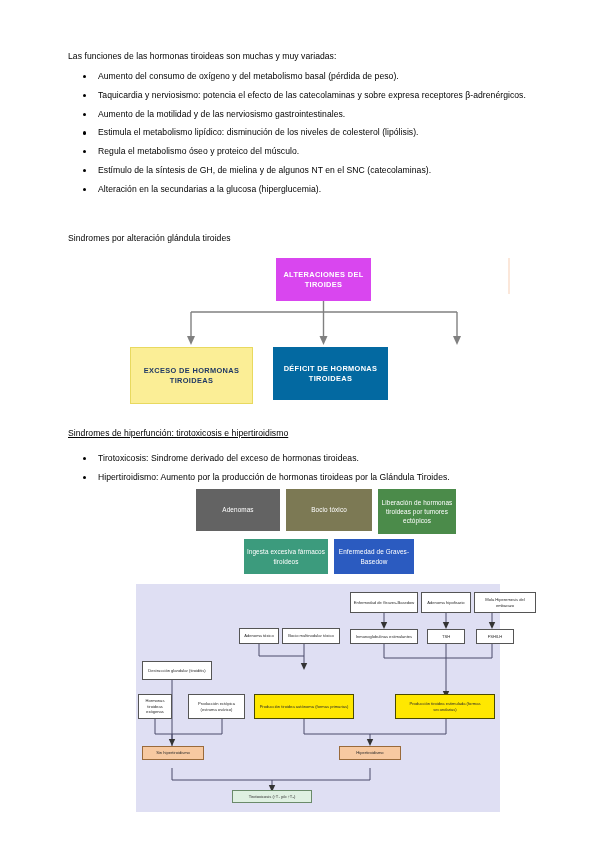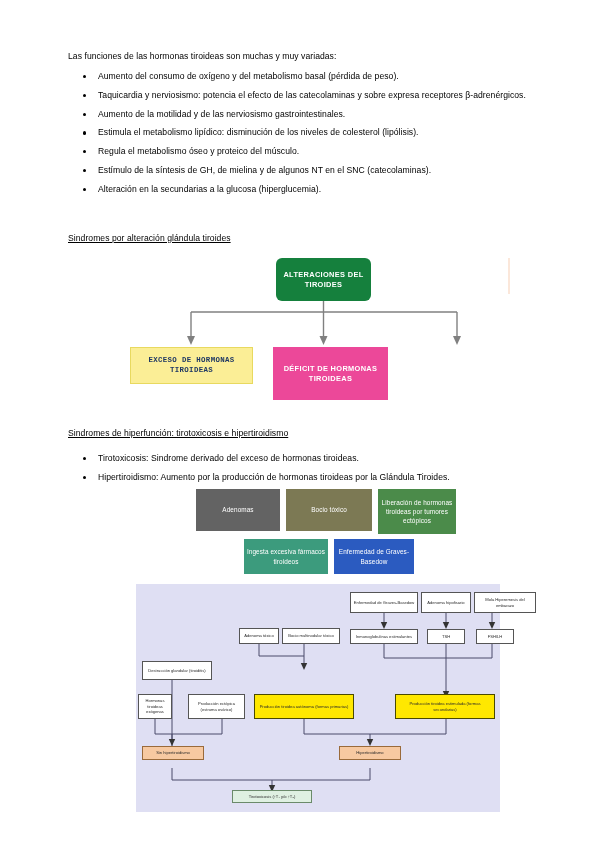--- a/index.html
+++ b/index.html
@@ -17,32 +17,32 @@
   ul.bullets li{
     position:relative;font-size:8.6px;line-height:13.2px;
     padding-left:22px;margin-bottom:5.6px;letter-spacing:.05px;
   }
   ul.bullets li:before{
     content:"";position:absolute;left:7px;top:5px;
     width:3.2px;height:3.2px;border-radius:50%;background:#000;
   }
 
   
-  .sec-head{position:absolute;font-size:8.6px;letter-spacing:.05px;text-decoration:underline;}
+  .sec-head{position:absolute;font-size:8.6px;letter-spacing:.05px;}
   .sec-head.u{text-decoration:underline;}
 
   
   .diag1{position:absolute;left:125px;top:255px;width:400px;height:155px;}
   .box{position:absolute;box-sizing:border-box;display:flex;align-items:center;
        justify-content:center;text-align:center;font-weight:bold;
        letter-spacing:.35px;line-height:1.32;}
-  .b-top{left:151px;top:3px;width:95px;height:43px;background:#15803d;color:#fff;font-size:7.4px;border-radius:6px;}
-  .b-yellow{left:5px;top:92px;width:123px;height:37px;background:#fbee96;color:#1f3864;
-            border:1px solid #e8d95f;font-size:7.4px;font-family:Liberation Mono, monospace;}
-  .b-blue{left:148px;top:92px;width:115px;height:53px;background:#ec4899;color:#fff;font-size:7.4px;}
+  .b-top{left:151px;top:3px;width:95px;height:43px;background:#d946ef;color:#fff;font-size:7.4px;}
+  .b-yellow{left:5px;top:92px;width:123px;height:57px;background:#fbee96;color:#1f3864;
+            border:1px solid #e8d95f;font-size:7.4px;}
+  .b-blue{left:148px;top:92px;width:115px;height:53px;background:#0369a1;color:#fff;font-size:7.4px;}
   .b-pink{left:275px;top:92px;width:118px;height:53px;background:#efaaaa;color:#1f3864;
           border:1px solid #d98a8a;font-size:7.4px;}
   .arrow-svg{position:absolute;left:0;top:0;width:400px;height:155px;overflow:visible;}
   .pink-artifact{position:absolute;left:383px;top:3px;width:2px;height:36px;background:#fbe7da;}
 
   
   .diag2{position:absolute;left:196px;top:489px;width:260px;height:85px;}
   .tile{position:absolute;box-sizing:border-box;display:flex;align-items:center;
         justify-content:center;text-align:center;color:#fff;font-size:6.4px;
         line-height:1.42;letter-spacing:.1px;}

